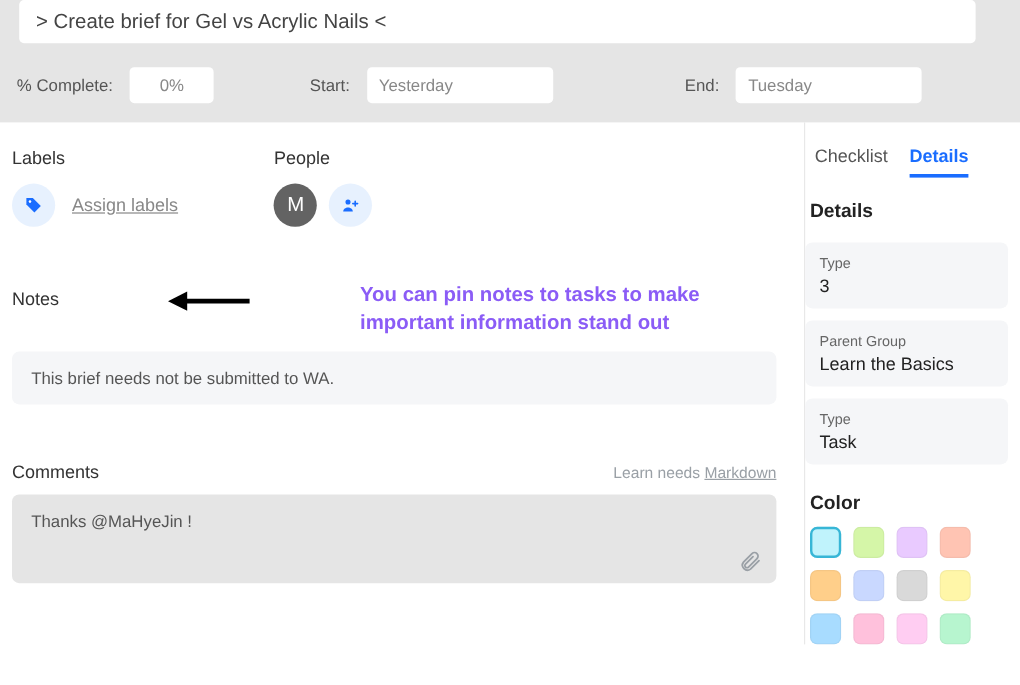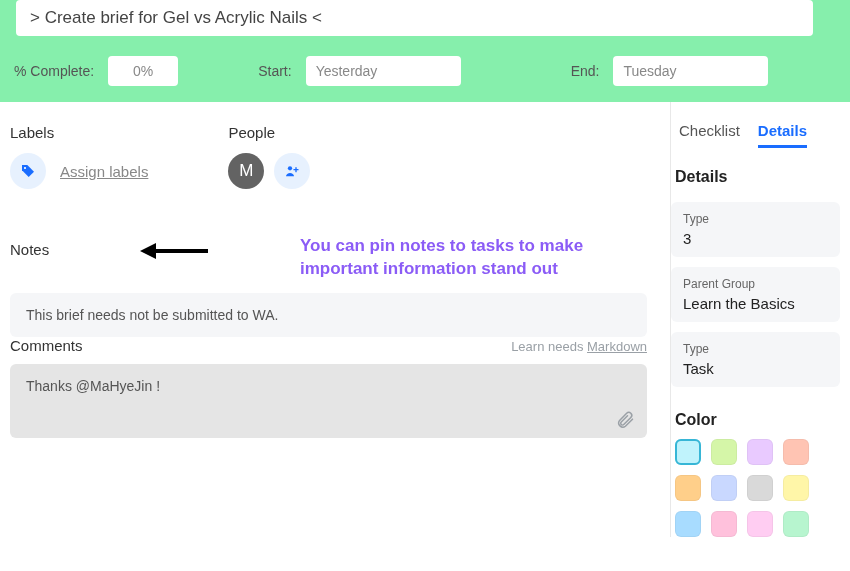--- a/index.html
+++ b/index.html
@@ -6,21 +6,21 @@
   body {
     font-family: -apple-system, BlinkMacSystemFont, "Segoe UI", Arial, sans-serif;
     font-size: 14px;
     color: #333;
     background: #fff;
     width: 850px;
     height: 571px;
     overflow: hidden;
   }
   .header-band {
-    background: #86efac;
+    background: #e5e5e5;
     padding: 0 10px 16px 10px;
   }
   .title-box {
     background: #fff;
     border-radius: 4px;
     padding: 8px 14px;
     margin-bottom: 20px;
     font-size: 17px;
     color: #444;
     display: inline-block;
@@ -98,21 +98,21 @@
   .notes-body {
     margin-top: 12px;
     background: #f5f6f8;
     border-radius: 6px;
     padding: 14px 16px;
     color: #555;
     font-size: 14px;
     width: 98%;
   }
 
-  .comments-sec { }
+  .comments-sec { margin-top: 48px; }
   .comments-hdr { display: flex; align-items: baseline; justify-content: space-between; width: 98%; }
   .markdown-link { color: #9aa0a6; font-size: 13px; }
   .markdown-link .u { text-decoration: underline; cursor: pointer; }
 
   .comment-box {
     margin-top: 10px;
     background: #e5e5e5;
     border-radius: 6px;
     padding: 14px 16px 8px 16px;
     width: 98%;

